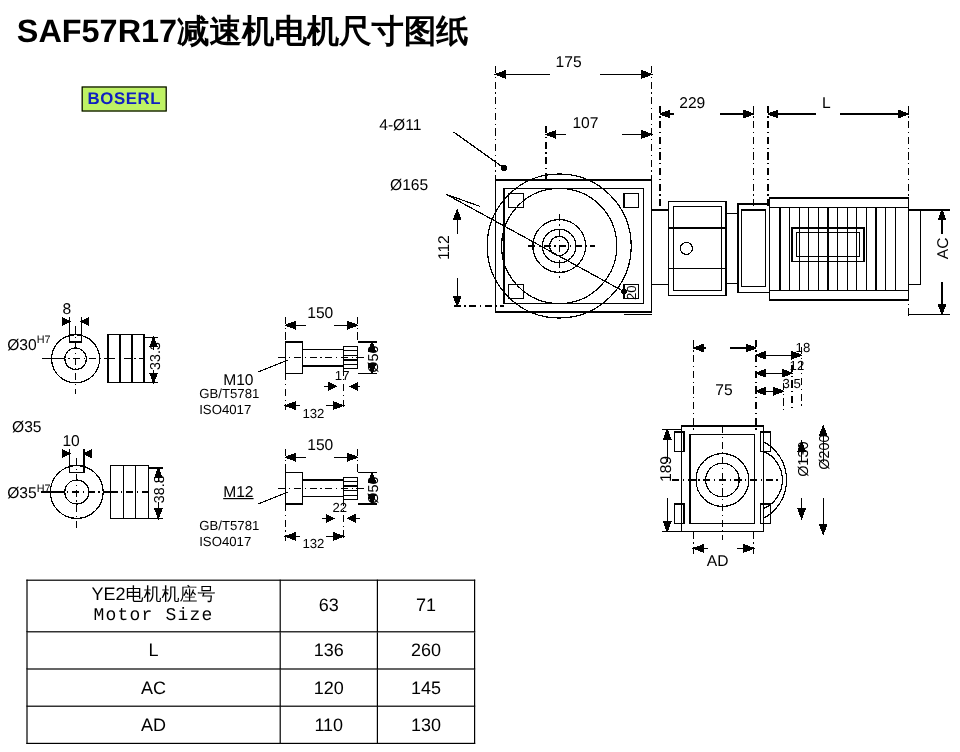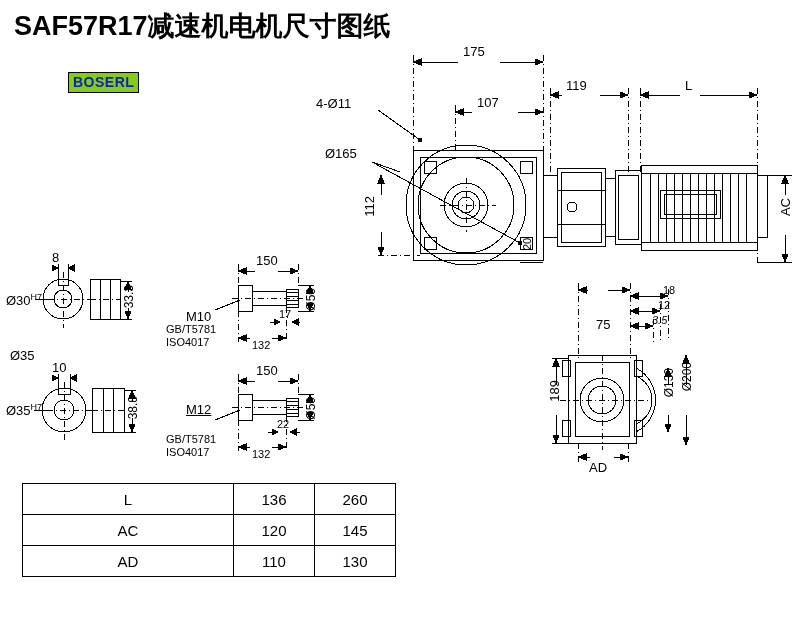--- a/index.html
+++ b/index.html
@@ -17,21 +17,21 @@
     position:absolute; left:14px; top:8px;
     font-size:27px; font-weight:bold; letter-spacing:0px;
     font-family:"Liberation Sans", sans-serif;
     white-space:nowrap;
   }
 
   .logo {
     position:absolute; left:68px; top:72px;
     border:1px solid #000; padding:1px 4px 2px 4px;
     color:#1020c0; font-weight:bold; font-size:14px;
-    letter-spacing:0.5px; background:#84cc16;
+    letter-spacing:0.5px; background:#bef264;
     font-family:"Liberation Sans", sans-serif;
   }
 
   .dim { position:absolute; font-size:13px; white-space:nowrap; font-family:"Liberation Sans", sans-serif; }
   .dim.small { font-size:11px; }
   .dim.vert { writing-mode:vertical-rl; transform:rotate(180deg); }
 
   svg.draw { position:absolute; left:0; top:0; width:800px; height:627px; }
 
   
@@ -344,39 +344,39 @@
       <path d="M310,394 l-3,8 l6,0 z" fill="#000"></path>
       <path d="M310,420 l-3,-8 l6,0 z" fill="#000"></path>
       <line x1="298" y1="394" x2="314" y2="394"></line>
       <line x1="298" y1="420" x2="314" y2="420"></line>
 
     </g>
   </svg>
 
   <div class="dim" style="left:463px; top:44px;">175</div>
   <div class="dim" style="left:477px; top:95px;">107</div>
-  <div class="dim" style="left:566px; top:78px;">119</div>
+  <div class="dim" style="left:566px; top:78px;">229</div>
   <div class="dim" style="left:685px; top:78px;">L</div>
   <div class="dim" style="left:316px; top:96px;">4-Ø11</div>
   <div class="dim" style="left:325px; top:146px;">Ø165</div>
   <div class="dim vert" style="left:362px; top:196px;">112</div>
   <div class="dim small" style="left:521px; top:250px; transform:rotate(-90deg); transform-origin:left top;">20</div>
   <div class="dim vert" style="left:778px; top:198px;">AC</div>
 
   <div class="dim" style="left:596px; top:273px;margin-top:44px;">75</div>
   <div class="dim small" style="left:663px; top:284px;">18</div>
   <div class="dim small" style="left:658px; top:299px;">12</div>
-  <div class="dim small" style="left:652px; top:314px;font-style:italic;">3.5</div>
+  <div class="dim small" style="left:652px; top:314px;">3.5</div>
   <div class="dim vert" style="left:547px; top:380px;">189</div>
   <div class="dim vert" style="left:662px; top:368px; font-size:12px;">Ø130</div>
   <div class="dim vert" style="left:680px; top:362px; font-size:12px;">Ø200</div>
   <div class="dim" style="left:589px; top:460px;">AD</div>
 
   <div class="dim" style="left:52px; top:250px;">8</div>
-  <div class="dim" style="left:6px; top:292px;"><span>Ø30</span><span style="font-size:9px; vertical-align:super;">H7</span></div>
+  <div class="dim" style="left:6px; top:278px;"><span>Ø30</span><span style="font-size:9px; vertical-align:super;">H7</span></div>
   <div class="dim vert" style="left:122px; top:285px; font-size:12px;">33.3</div>
   <div class="dim" style="left:10px; top:348px;">Ø35</div>
 
   <div class="dim" style="left:52px; top:360px;">10</div>
   <div class="dim" style="left:6px; top:402px;"><span>Ø35</span><span style="font-size:9px; vertical-align:super;">H7</span></div>
   <div class="dim vert" style="left:126px; top:396px; font-size:12px;">38.8</div>
 
   <div class="dim" style="left:256px; top:253px;">150</div>
   <div class="dim" style="left:186px; top:309px;">M10</div>
   <div class="dim small" style="left:166px; top:323px;">GB/T5781</div>
@@ -388,20 +388,28 @@
   <div class="dim" style="left:256px; top:363px;">150</div>
   <div class="dim" style="left:186px; top:402px;text-decoration:underline;">M12</div>
   <div class="dim small" style="left:166px; top:433px;">GB/T5781</div>
   <div class="dim small" style="left:166px; top:446px;">ISO4017</div>
   <div class="dim small" style="left:277px; top:418px;">22</div>
   <div class="dim small" style="left:252px; top:448px;">132</div>
   <div class="dim vert" style="left:304px; top:397px; font-size:12px;">Ø50</div>
 
   <table class="spec-table">
     <tbody>
+        <tr class="head">
+      <td class="c0">
+        <div>YE2电机机座号</div>
+        <div class="mono">Motor Size</div>
+      </td>
+      <td class="c1">63</td>
+      <td class="c2">71</td>
+    </tr>
     <tr class="body">
       <td class="c0">L</td>
       <td class="c1">136</td>
       <td class="c2">260</td>
     </tr>
     <tr class="body">
       <td class="c0">AC</td>
       <td class="c1">120</td>
       <td class="c2">145</td>
     </tr>

